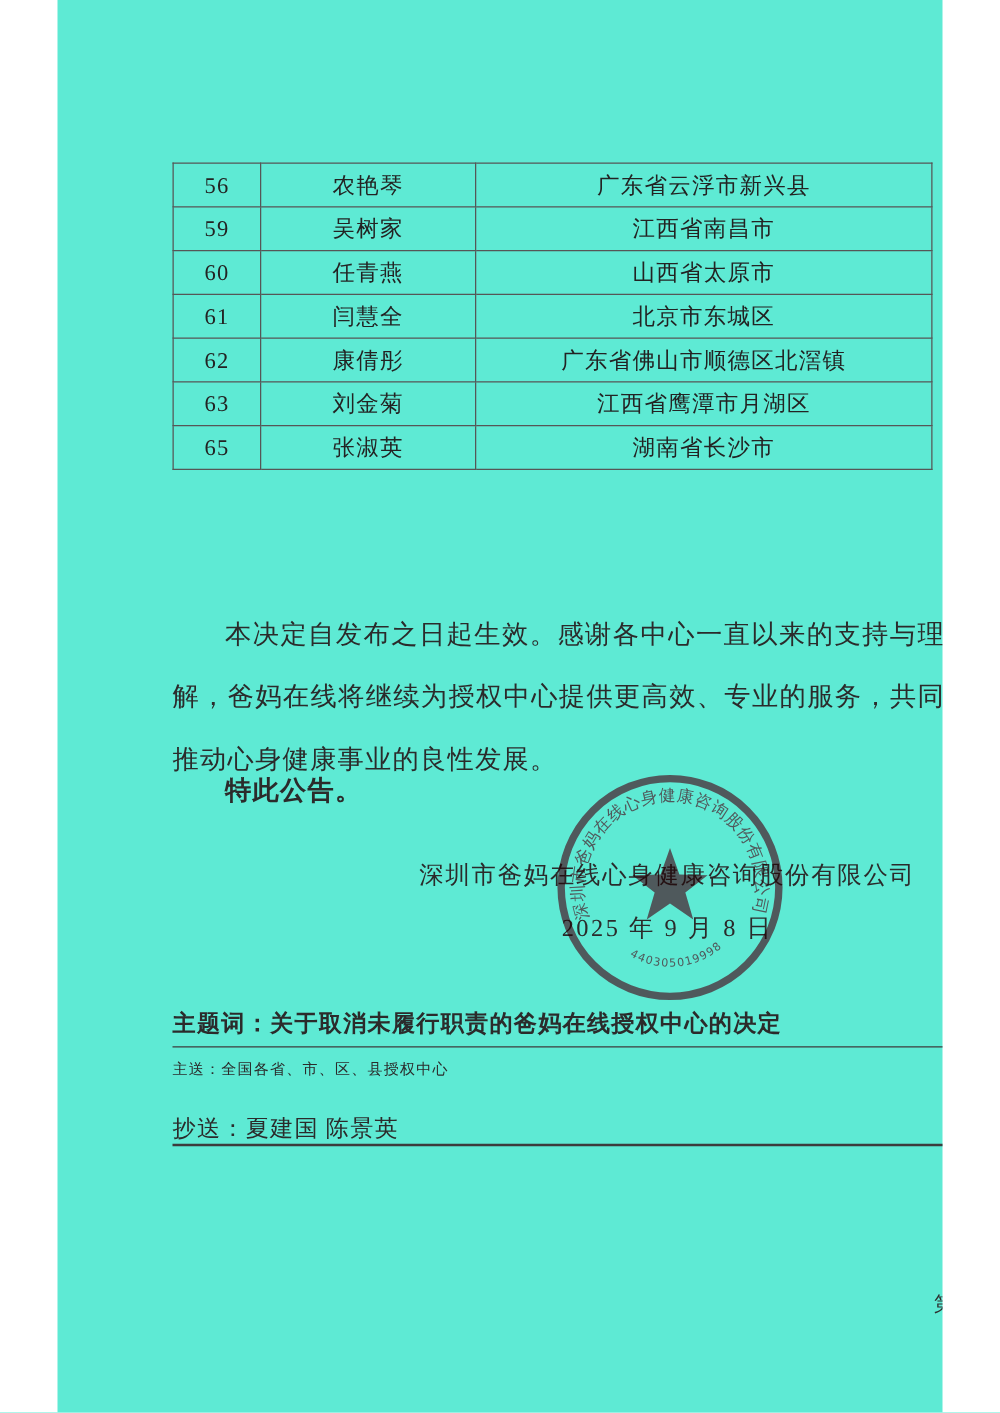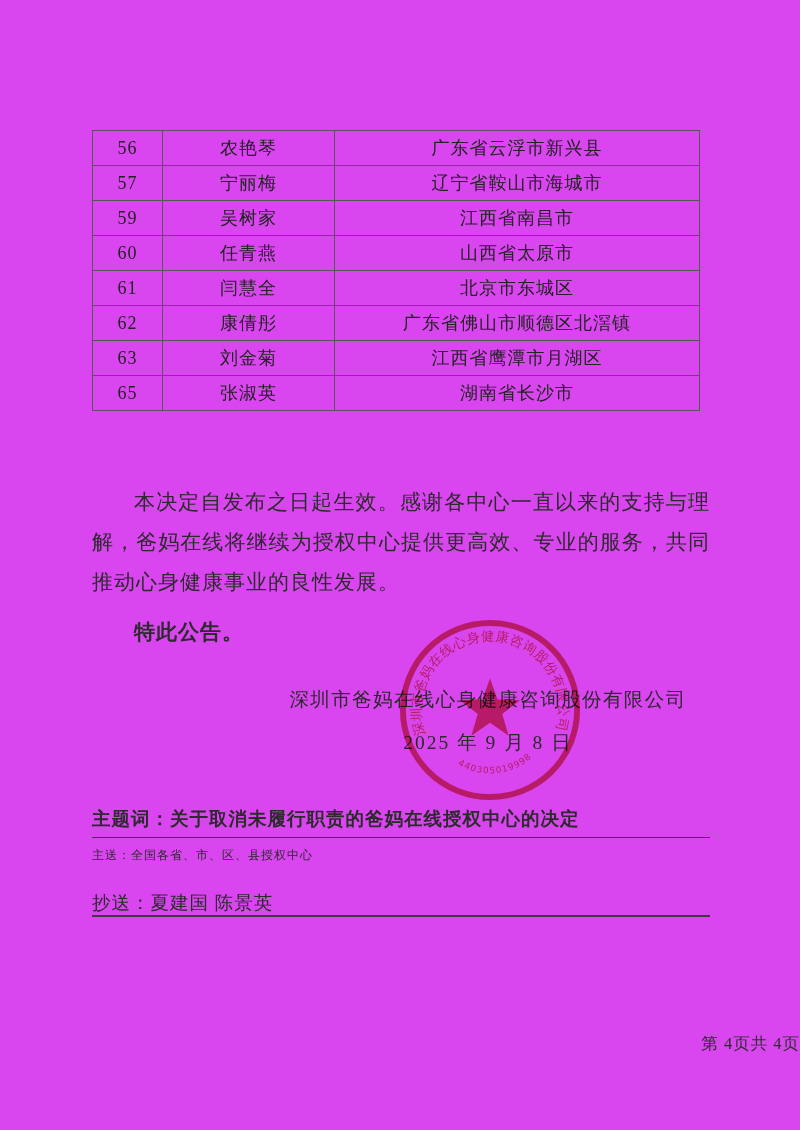--- a/index.html
+++ b/index.html
@@ -1,37 +1,37 @@
 <!DOCTYPE html>
 <html><head>
 <meta charset="utf-8">
 <style>
   html,body{margin:0;padding:0;}
   #page{
-    position:relative;width:800px;height:1130px;margin:0 auto;
-    background:#d946ef;overflow:hidden;
+    position:relative;width:708px;height:1130px;margin:0 auto;
+    background:#5eead4;overflow:hidden;
     font-family:"Liberation Serif","DejaVu Serif",serif;color:#2b2b2b;
   }
   
   .roster-table{
     position:absolute;left:92px;top:130px;width:607px;
     border-collapse:collapse;table-layout:fixed;
   }
   .roster-table td{
     border:1px solid #565656;height:34px;padding:0;
     text-align:center;vertical-align:middle;
     font-size:18px;letter-spacing:1px;color:#232323;
   }
   .col-no{width:70px;}
   .col-name{width:172px;}
   .col-loc{width:365px;}
   
   .paragraph{
     position:absolute;left:92px;top:482px;width:618px;
-    font-size:21px;line-height:40px;letter-spacing:1px;
+    font-size:21px;line-height:50px;letter-spacing:1px;
     text-indent:2em;text-align:justify;margin:0;
   }
   .closing{
     position:absolute;left:92px;top:610px;width:618px;
     font-size:21px;line-height:44px;letter-spacing:1px;text-indent:2em;margin:0;font-weight:bold;
   }
   .company-line{
     position:absolute;left:278px;top:686px;width:420px;
     text-align:center;font-size:19.5px;letter-spacing:1.4px;white-space:nowrap;
   }
@@ -67,25 +67,20 @@
     <colgroup>
         <col class="col-no">
         <col class="col-name">
         <col class="col-loc">
       </colgroup>
     <tbody>
       <tr>
         <td>56</td>
         <td>农艳琴</td>
         <td>广东省云浮市新兴县</td>
-      </tr>
-      <tr>
-        <td>57</td>
-        <td>宁丽梅</td>
-        <td>辽宁省鞍山市海城市</td>
       </tr>
       <tr>
         <td>59</td>
         <td>吴树家</td>
         <td>江西省南昌市</td>
       </tr>
       <tr>
         <td>60</td>
         <td>任青燕</td>
         <td>山西省太原市</td>

